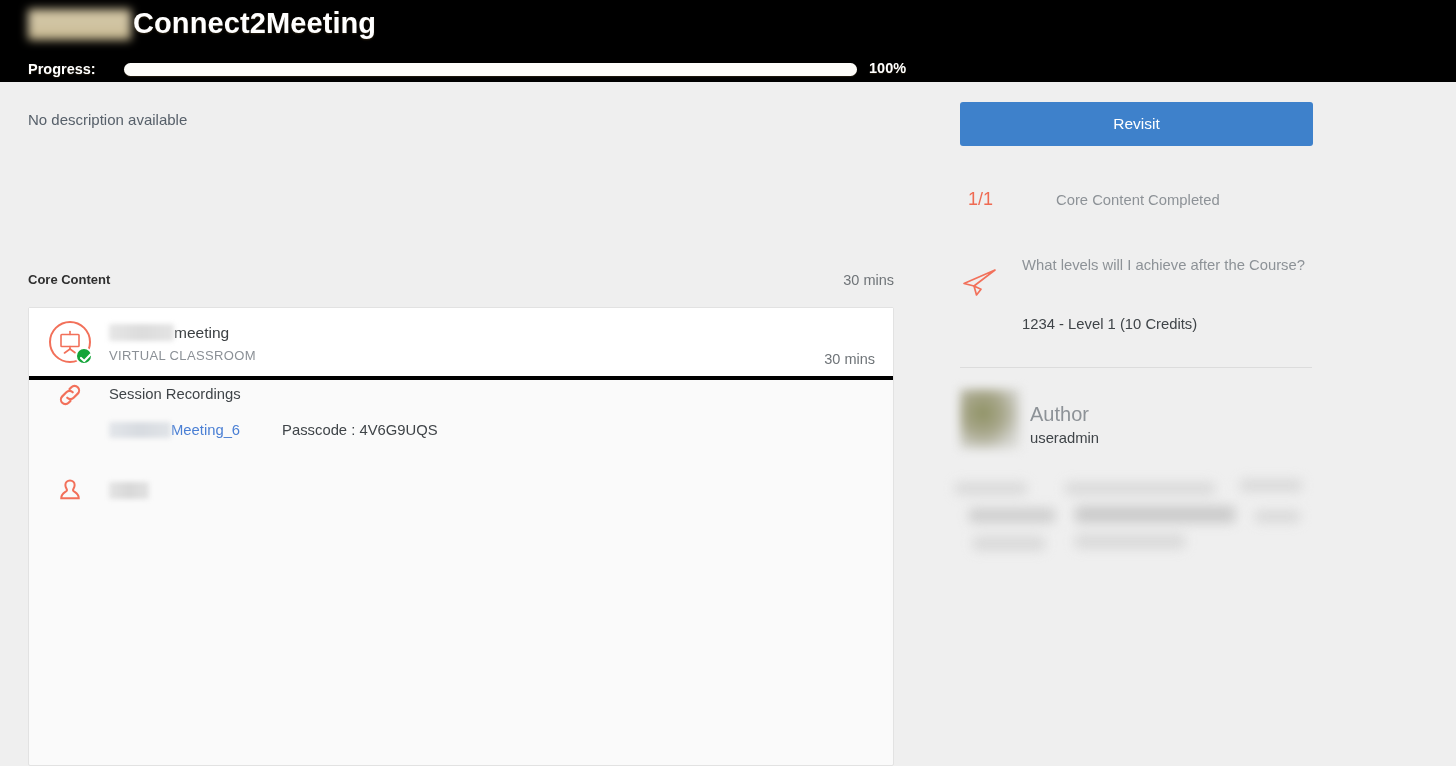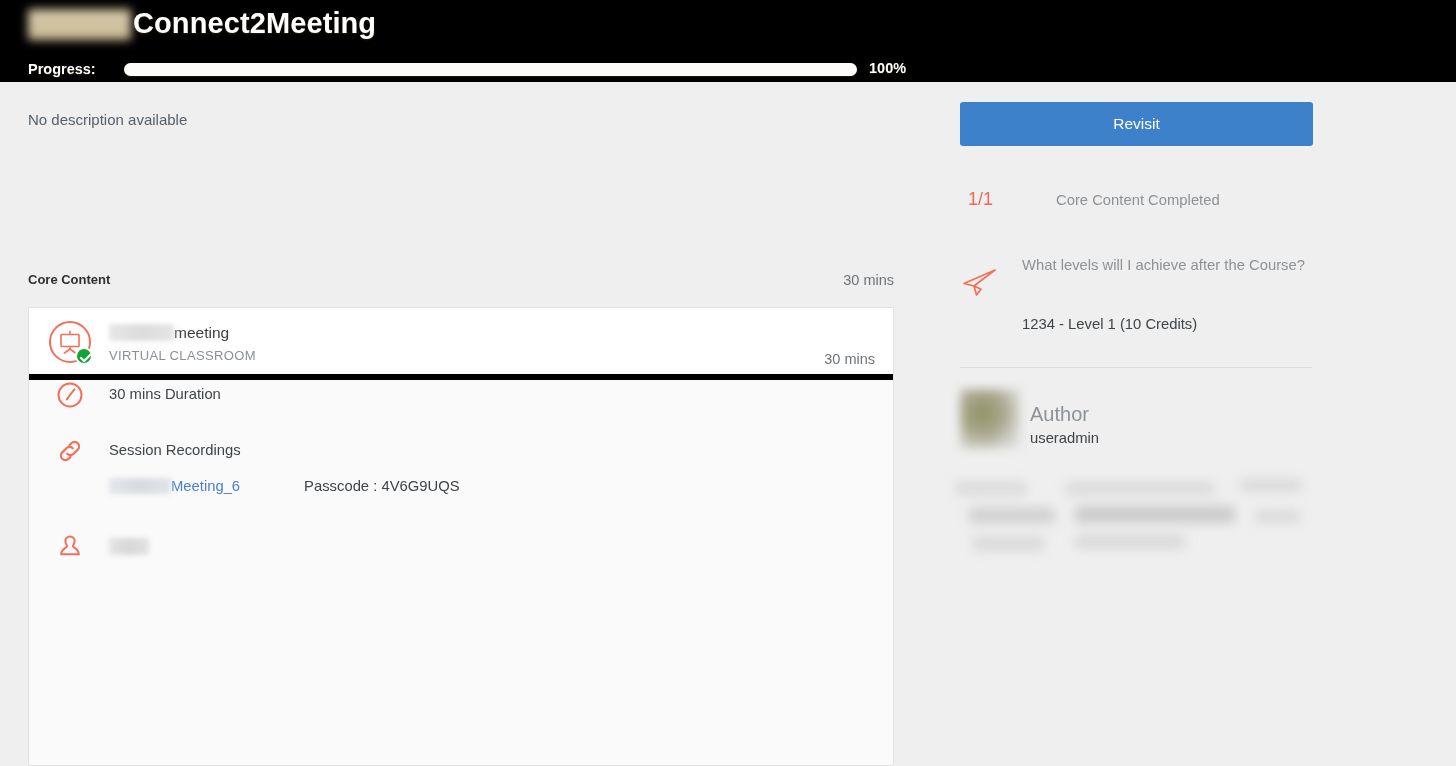--- a/index.html
+++ b/index.html
@@ -84,21 +84,21 @@
   }
 
   .module-card {
     position: absolute; left: 28px; top: 210px; width: 866px; height: 459px;
     background: #fafafa;
     border: 1px solid #e2e2e2;
     border-radius: 2px;
   }
   .module-header {
     position: relative; height: 72px; background: #ffffff;
-    border-bottom: 6px solid #000000;
+    border-bottom: 4px solid #000000;
   }
   .vc-icon-wrap { position: absolute; left: 20px; top: 13px; width: 46px; height: 46px; }
   .vc-circle {
     position: absolute; left: 0; top: 0; width: 42px; height: 42px;
     border: 2px solid #f2705a; border-radius: 50%;
   }
   .vc-glyph { position: absolute; left: 9px; top: 9px; }
   .vc-check {
     position: absolute; left: 26px; top: 26px; width: 18px; height: 18px;
     background: #13a438; border-radius: 50%;
@@ -132,21 +132,21 @@
     position: absolute; left: 80px; top: 6px;
     font-size: 14.8px; color: #3f4448;
   }
   .detail-sub { position: absolute; left: 80px; top: 42px; font-size: 14.8px; }
   .link { color: #4a7fd4; cursor: pointer; }
   .sub-redaction {
     display: inline-block; width: 62px; height: 16px; vertical-align: -3px;
     background: linear-gradient(90deg,#e3e6ea,#d7dbe0,#e1e4e8);
     filter: blur(2.6px); border-radius: 2px;
   }
-  .passcode { color: #3f4448; margin-left: 64px; }
+  .passcode { color: #3f4448; margin-left: 42px; }
   .person-redaction {
     display: inline-block; width: 40px; height: 17px;
     background: linear-gradient(90deg,#e4e4e4,#d8d8d8,#e2e2e2);
     filter: blur(2.8px); border-radius: 2px;
   }
 
   
   .right-col { position: absolute; left: 930px; top: 89px; width: 526px; height: 687px; }
 
   .revisit-btn {
@@ -256,29 +256,20 @@
         <div class="module-name-row">
           <span class="name-redaction"></span><span class="module-name">meeting</span>
         </div>
         <div class="module-type">VIRTUAL CLASSROOM</div>
         <div class="module-dur">30 mins</div>
       </div>
 
       <div class="detail-list">
 
 
-        <div class="detail-row" style="height:56px;">
-          <div class="detail-icon">
-            <svg width="30" height="30" viewBox="0 0 24 24" fill="none" stroke="#f2705a" stroke-width="1.6" stroke-linecap="round">
-              <circle cx="12" cy="12" r="9.2"></circle>
-              <polyline points="15.5,7.5 11.8,12.2 9.5,15.5"></polyline>
-            </svg>
-          </div>
-          <div class="detail-text">30 mins Duration</div>
-        </div>
 
         <div class="detail-row" style="height:96px;">
           <div class="detail-icon">
             <svg width="30" height="30" viewBox="0 0 24 24" fill="none" stroke="#f2705a" stroke-width="1.7" stroke-linecap="round">
               <path d="M9.8 14.2a3.6 3.6 0 0 0 5.1 0l3.3-3.3a3.6 3.6 0 0 0-5.1-5.1l-1.5 1.5"></path>
               <path d="M14.2 9.8a3.6 3.6 0 0 0-5.1 0l-3.3 3.3a3.6 3.6 0 0 0 5.1 5.1l1.5-1.5"></path>
             </svg>
           </div>
           <div class="detail-text">Session Recordings</div>
           <div class="detail-sub">

